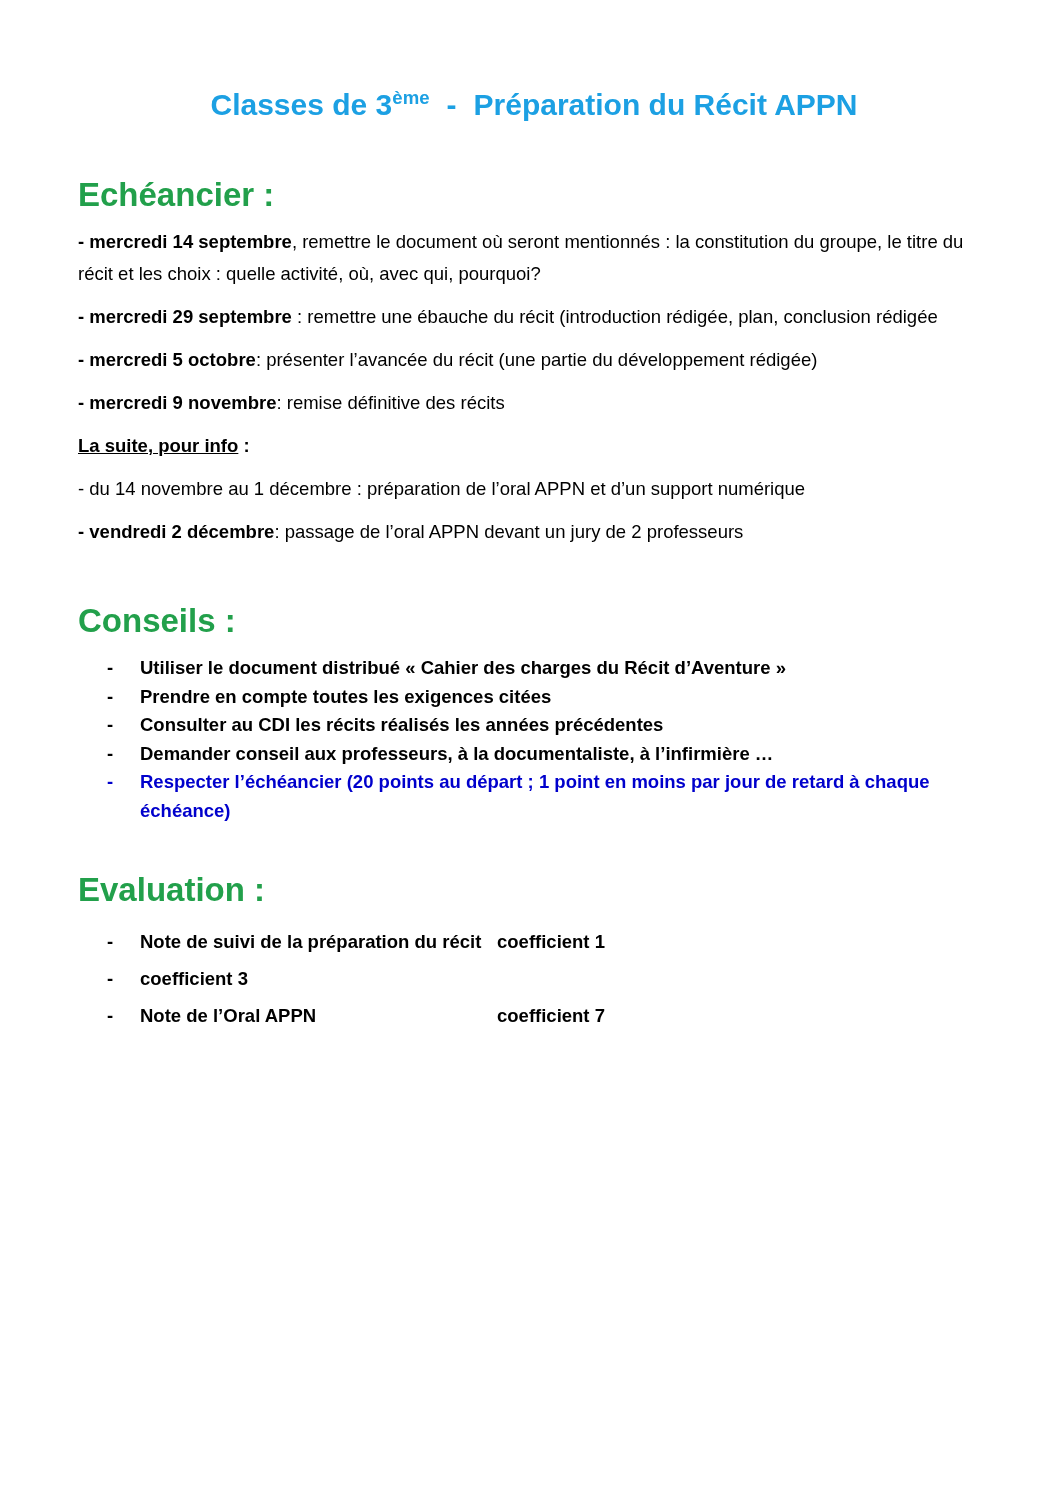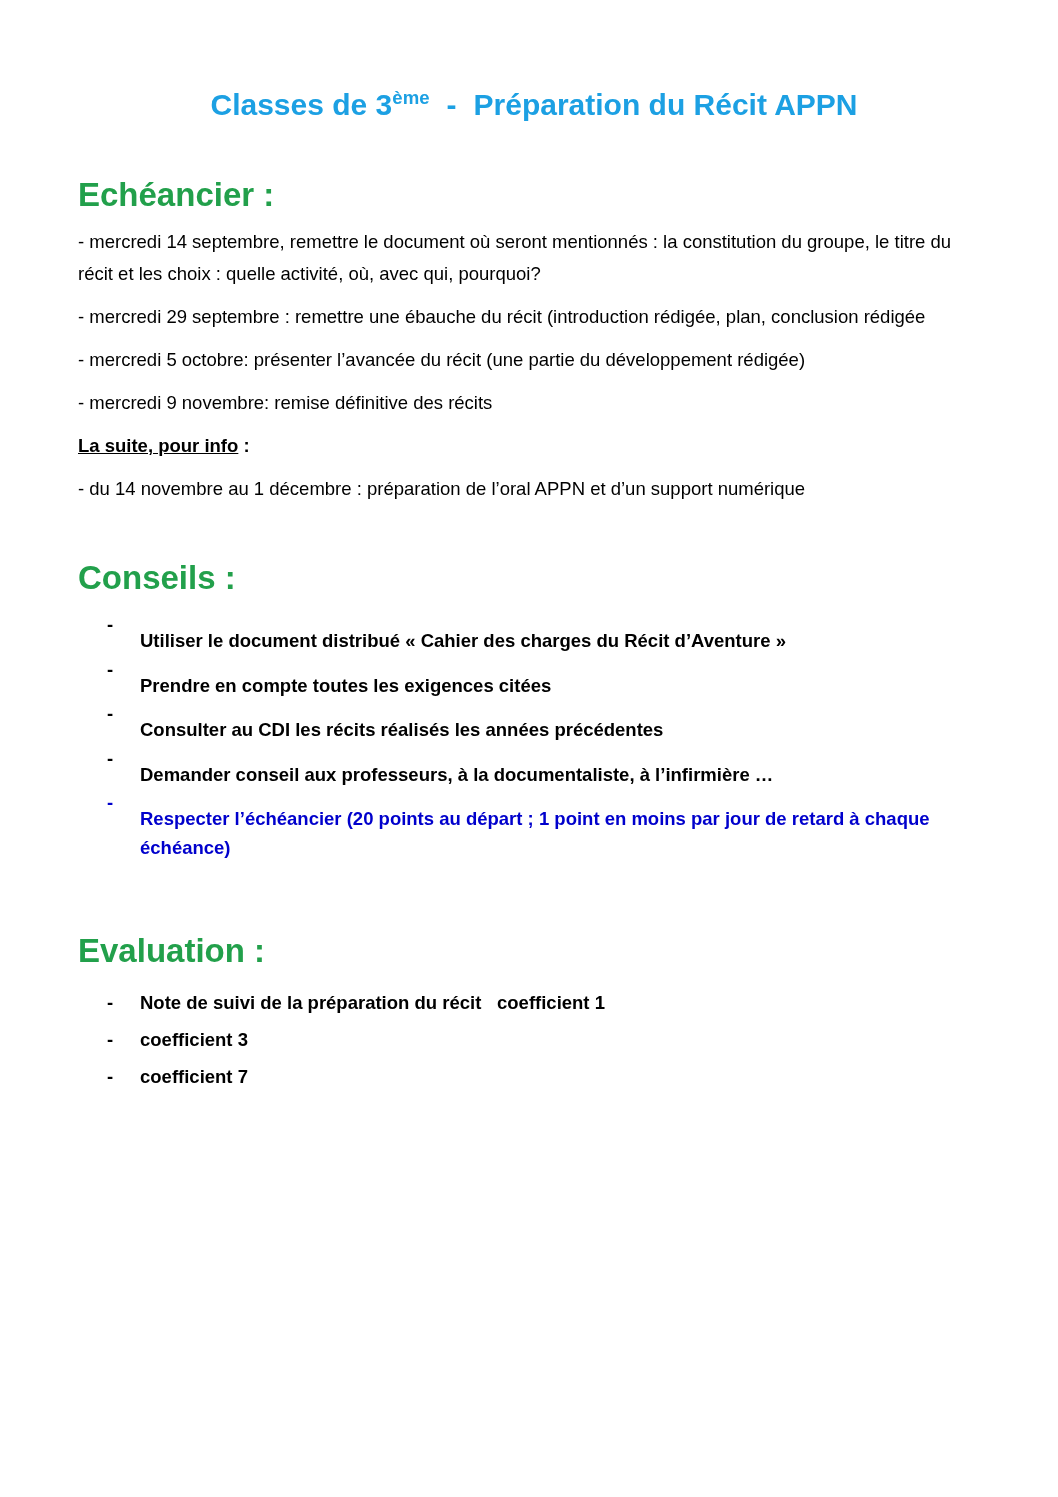--- a/index.html
+++ b/index.html
@@ -27,44 +27,44 @@
 
   .heading {
     margin: 0;
     font-size: 33px;
     font-weight: 700;
     color: #22a04b;
     line-height: 31px;
   }
   #echeancier-heading { margin-top: 56px; }
   #conseils-heading   { margin-top: 57px; }
-  #evaluation-heading { margin-top: 73px; }
+  #evaluation-heading { margin-top: 49px; }
 
   .para {
     margin: 11px 0 0 0;
     font-size: 18.5px;
     line-height: 32px;
     max-width: 902px;
   }
   .para:first-of-type { margin-top: 16px; }
-  .para strong { font-weight: 400; margin-top: 16px; }
+  .para strong { font-weight: 700; margin-top: 16px; }
   .info-head { font-weight: 700; }
   .info-head .und { text-decoration: underline; }
 
   ul.dash-list {
     list-style: none;
     margin: 18px 0 0 0;
     padding: 0;
     font-size: 18.5px;
     font-weight: 700;
     line-height: 28.5px;
   }
   ul.dash-list li { display: flex; padding-left: 29px; }
   ul.dash-list .dash { flex: 0 0 33px; width: 33px; }
-  ul.dash-list .li-text { flex: 1; max-width: 808px; margin-top: 16px; }
+  ul.dash-list .li-text { flex: 1; max-width: 808px; }
   li.highlight { color: #0000cc; }
 
   ul.eval-list {
     list-style: none;
     margin: 25px 0 0 0;
     padding: 0;
     font-size: 18.5px;
     font-weight: 700;
   }
   ul.eval-list li {
@@ -87,20 +87,21 @@
     <h2 class="heading" id="echeancier-heading">Echéancier :</h2>
 
     <p class="para"><strong>- mercredi 14 septembre</strong><span>, remettre le document où seront mentionnés : la constitution du groupe, le titre du récit et les choix : quelle activité, où, avec qui, pourquoi?</span></p>
     <p class="para"><strong>- mercredi 29 septembre</strong><span> : remettre une ébauche du récit (introduction rédigée, plan, conclusion rédigée</span></p>
     <p class="para"><strong>- mercredi 5 octobre</strong><span>: présenter l’avancée du récit (une partie du développement rédigée)</span></p>
     <p class="para"><strong>- mercredi 9 novembre</strong><span>: remise définitive des récits</span></p>
 
     <p class="para info-head"><span class="und">La suite, pour info</span><span> :</span></p>
 
     <p class="para"><strong></strong><span>- du 14 novembre au 1 décembre : préparation de l’oral APPN et d’un support numérique</span></p>
+    <p class="para"><strong>- vendredi 2 décembre</strong><span>: passage de l’oral APPN devant un jury de 2 professeurs</span></p>
   </section>
 
   <section>
     <h2 class="heading" id="conseils-heading">Conseils :</h2>
     <ul class="dash-list">
       <li>
           <span class="dash">-</span>
           <span class="li-text">Utiliser le document distribué « Cahier des charges du Récit d’Aventure »</span>
         </li>
       <li>
@@ -129,18 +130,19 @@
           <span class="dash">-</span>
           <span class="eval-label">Note de suivi de la préparation du récit</span>
           <span>coefficient 1</span>
         </li>
       <li>
           <span class="dash">-</span>
           <span>coefficient 3</span>
         </li>
       <li>
           <span class="dash">-</span>
+          <span class="eval-label">Note de l’Oral APPN</span>
           <span>coefficient 7</span>
         </li>
     </ul>
   </section>
 
 </div>
 
 </body></html>

